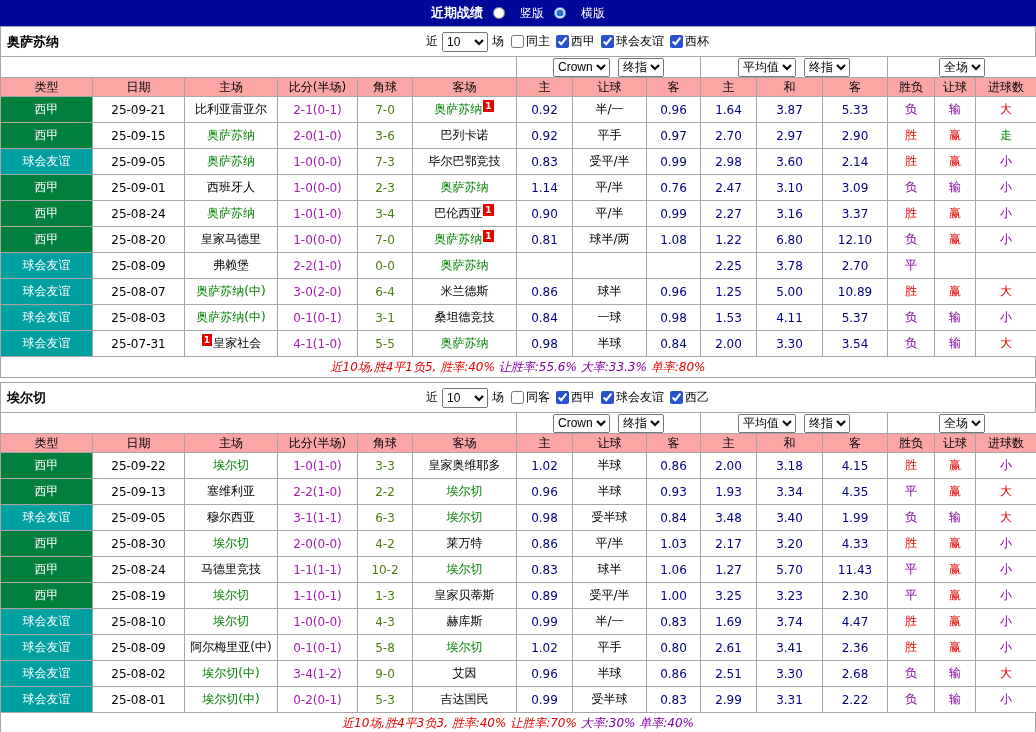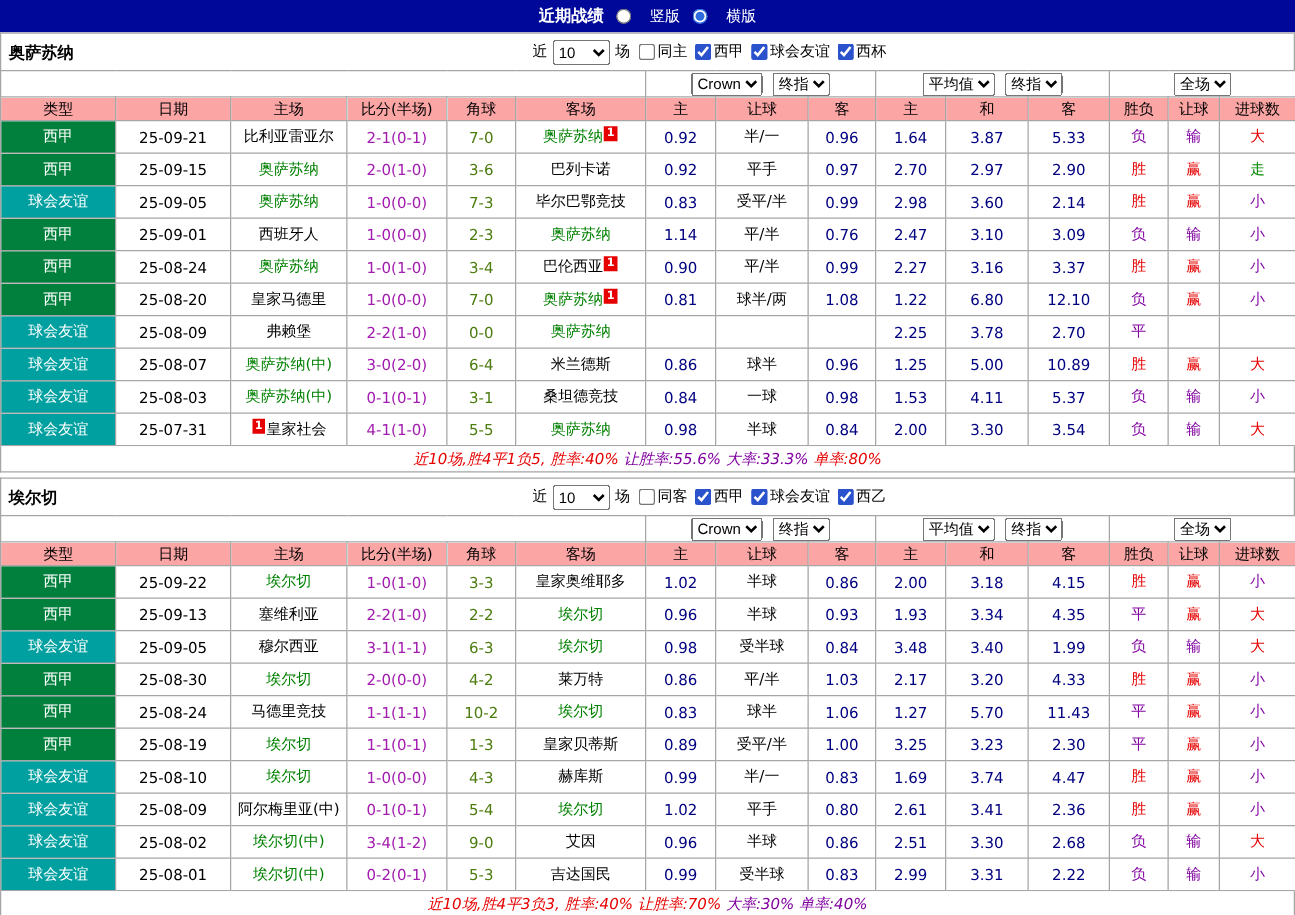--- a/index.html
+++ b/index.html
@@ -513,21 +513,21 @@
               <td class="odds">4.47</td>
               <td class="res r">胜</td>
               <td class="res r">赢</td>
               <td class="res p">小</td>
             </tr>
             <tr>
               <td class="badge fri">球会友谊</td>
               <td class="date">25-08-09</td>
               <td class="team-cell"><span class="opp">阿尔梅里亚(中)</span></td>
               <td class="score">0-1(0-1)</td>
-              <td class="corners">5-4</td>
+              <td class="corners">5-8</td>
               <td class="team-cell"><span class="self">埃尔切</span></td>
               <td class="odds">1.02</td>
               <td class="line">平手</td>
               <td class="odds">0.80</td>
               <td class="odds">2.61</td>
               <td class="odds">3.41</td>
               <td class="odds">2.36</td>
               <td class="res r">胜</td>
               <td class="res r">赢</td>
               <td class="res p">小</td>

